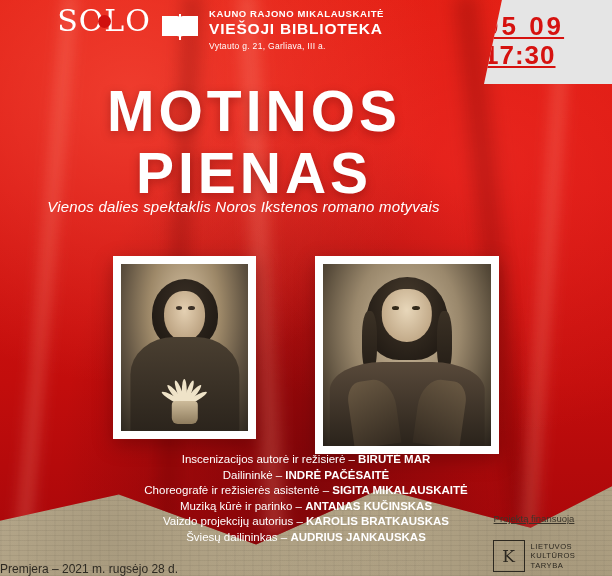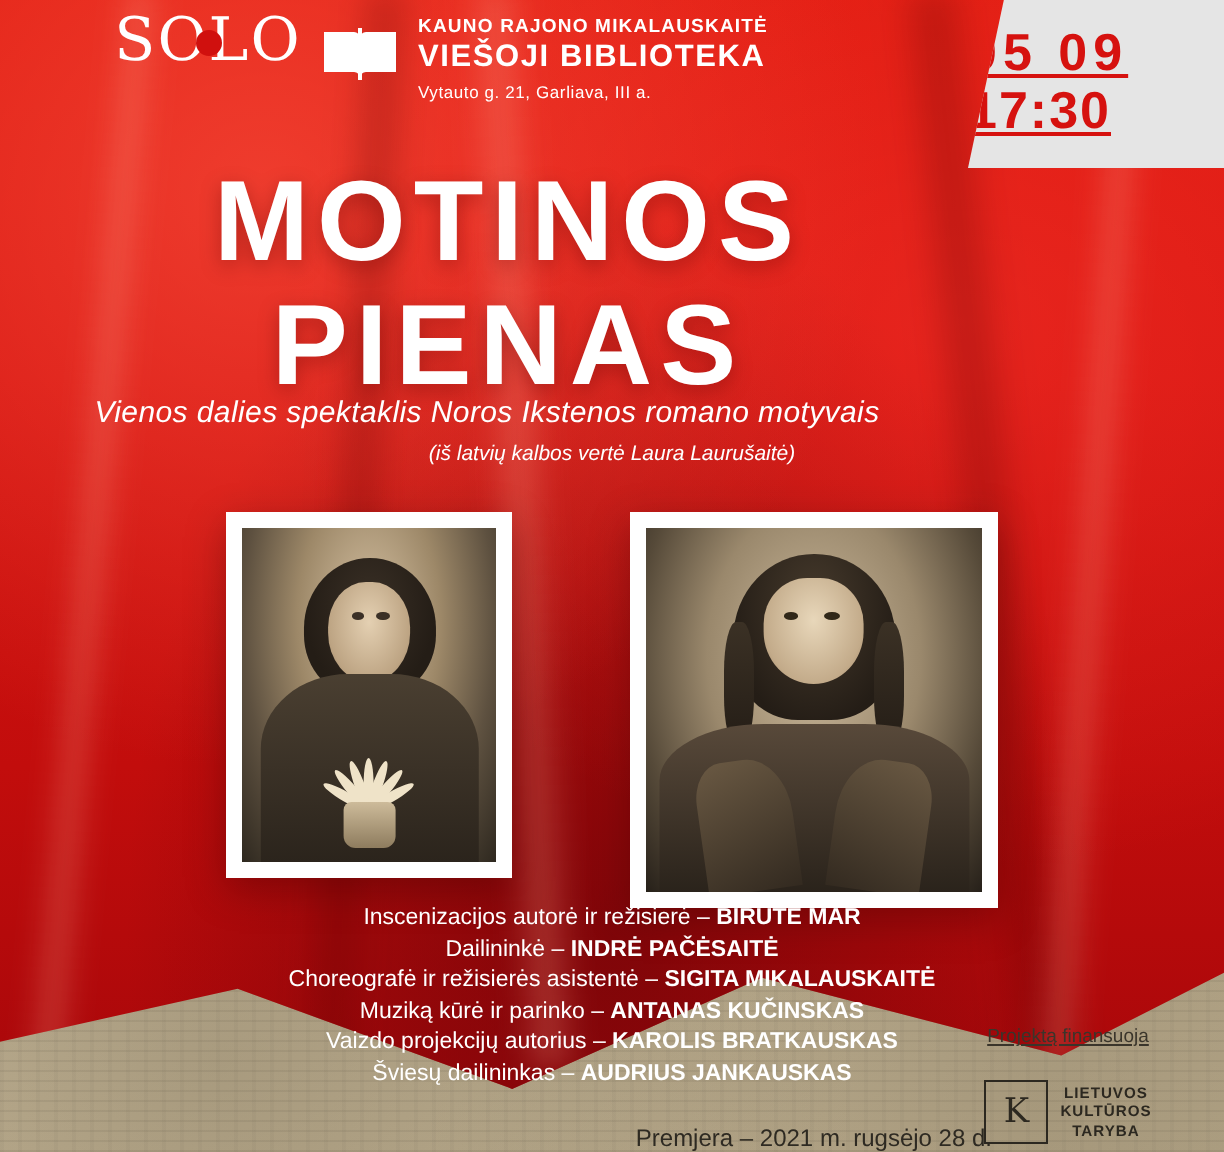--- a/index.html
+++ b/index.html
@@ -322,21 +322,21 @@
     color: #ffffff;
     z-index: 5;
     font-size: 11.5px;
     line-height: 15.5px;
   }
   .credits .row b { font-weight: bold; }
   .premiere {
     position: absolute;
     left: 0; top: 562px;
     width: 496px;
-    text-align: right;
+    text-align: left;
     color: #2e2a22;
     font-size: 12px;
     z-index: 7;
   }
   
   .sponsor {
     position: absolute;
     right: 14px; bottom: 4px;
     width: 128px;
     z-index: 7;
@@ -357,23 +357,23 @@
   }
   .sponsor .k-mark {
     width: 30px; height: 30px;
     border: 1.6px solid #2c2820;
     display: flex; align-items: center; justify-content: center;
     font-family: "DejaVu Serif", serif;
     font-size: 17px;
     line-height: 1;
   }
   .sponsor .k-text {
-    text-align: center;
+    text-align: left;
     font-size: 7.6px;
-    font-weight: bold;
+    font-weight: normal;
     letter-spacing: 0.5px;
     line-height: 1.25;
     color: #2c2820;
   }
 </style>
 </head>
 <body>
 
 <div class="poster">
 
@@ -412,21 +412,20 @@
       <div class="lib-main">VIEŠOJI BIBLIOTEKA</div>
       <div class="lib-addr">Vytauto g. 21, Garliava, III a.</div>
     </div>
   </div>
 
   <div class="title-block">
     <div class="title-1">MOTINOS</div>
     <div class="title-2">PIENAS</div>
   </div>
   <div class="subtitle">Vienos dalies spektaklis Noros Ikstenos romano motyvais</div>
-  <div class="subtitle-2">(iš latvių kalbos vertė Laura Laurušaitė)</div>
 
   <div class="photo photo-left">
     <div class="inner">
       <div class="pm">
         <div class="hair"></div>
         <div class="face"></div>
         <div class="eyeL"></div>
         <div class="eyeR"></div>
         <div class="torso"></div>
         <div class="plant">

